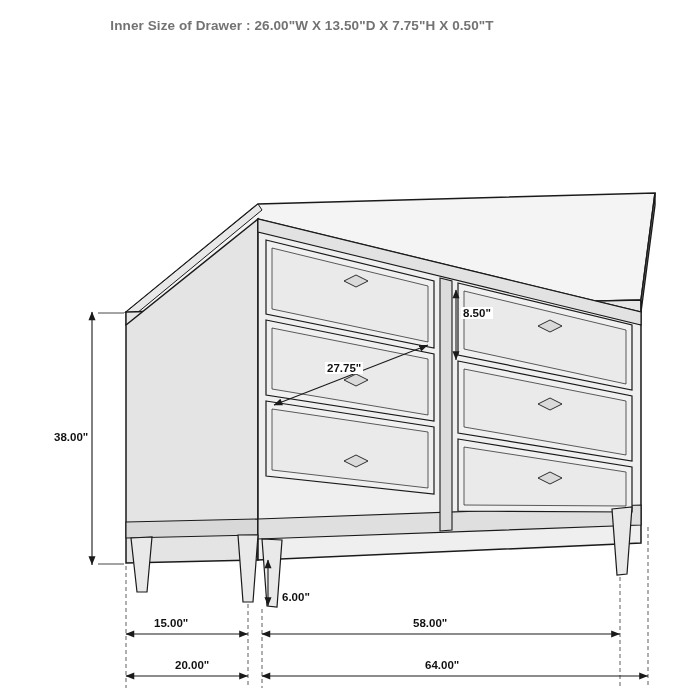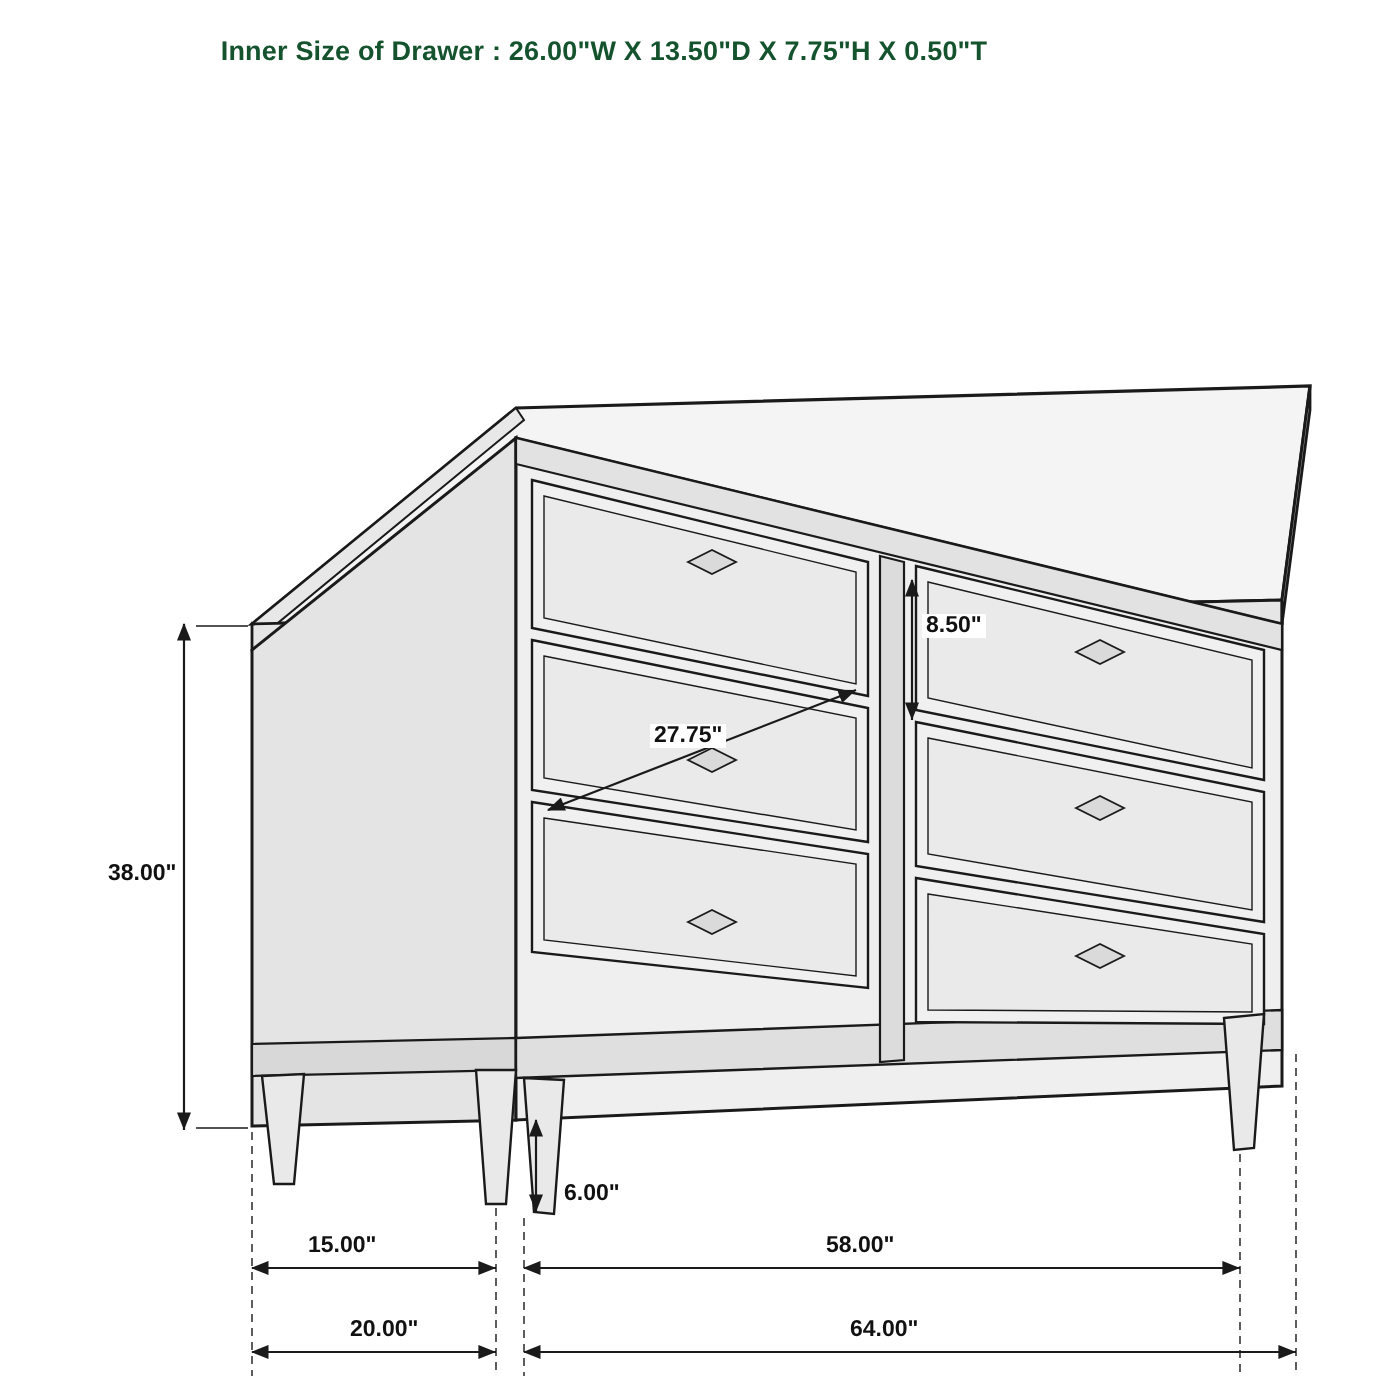--- a/index.html
+++ b/index.html
@@ -20,21 +20,21 @@
   }
   #title {
     position: absolute;
     top: 18px;
     left: 0;
     width: 604px;
     text-align: center;
     font-size: 13.5px;
     font-weight: bold;
     letter-spacing: 0.1px;
-    color: #14532d;
+    color: #737373;
   }
   #canvas {
     position: absolute;
     top: 0;
     left: 0;
   }
   .dim-label {
     position: absolute;
     font-size: 11.5px;
     font-weight: bold;

